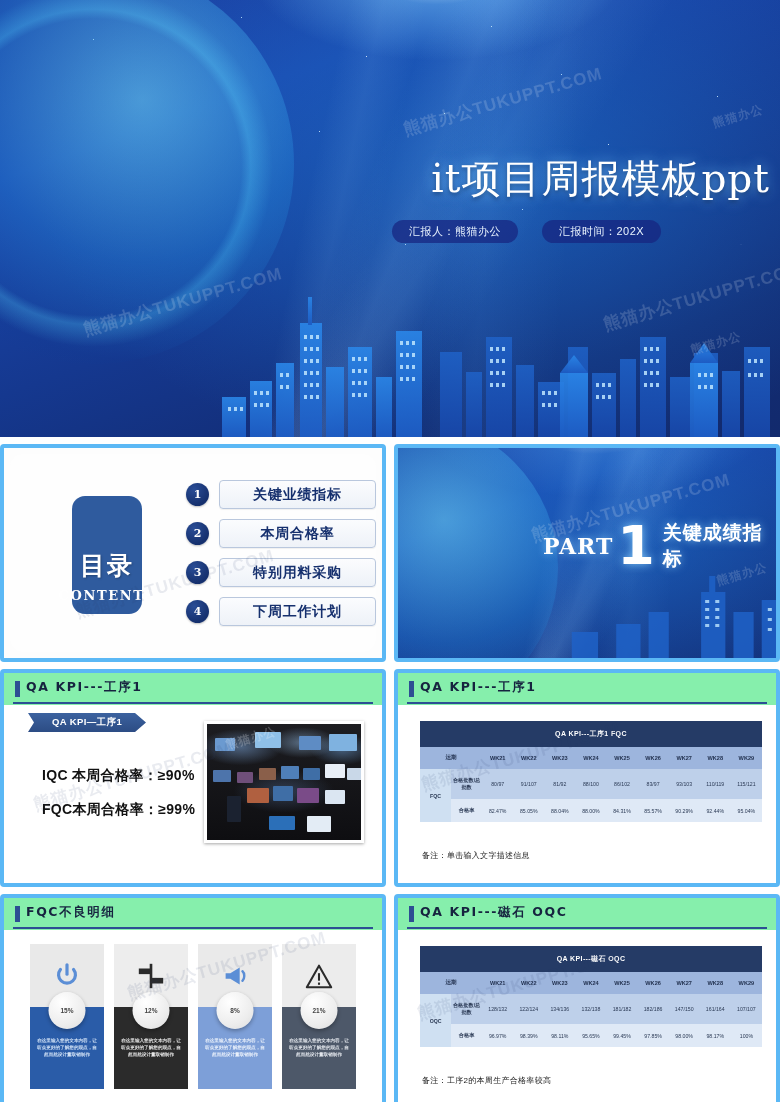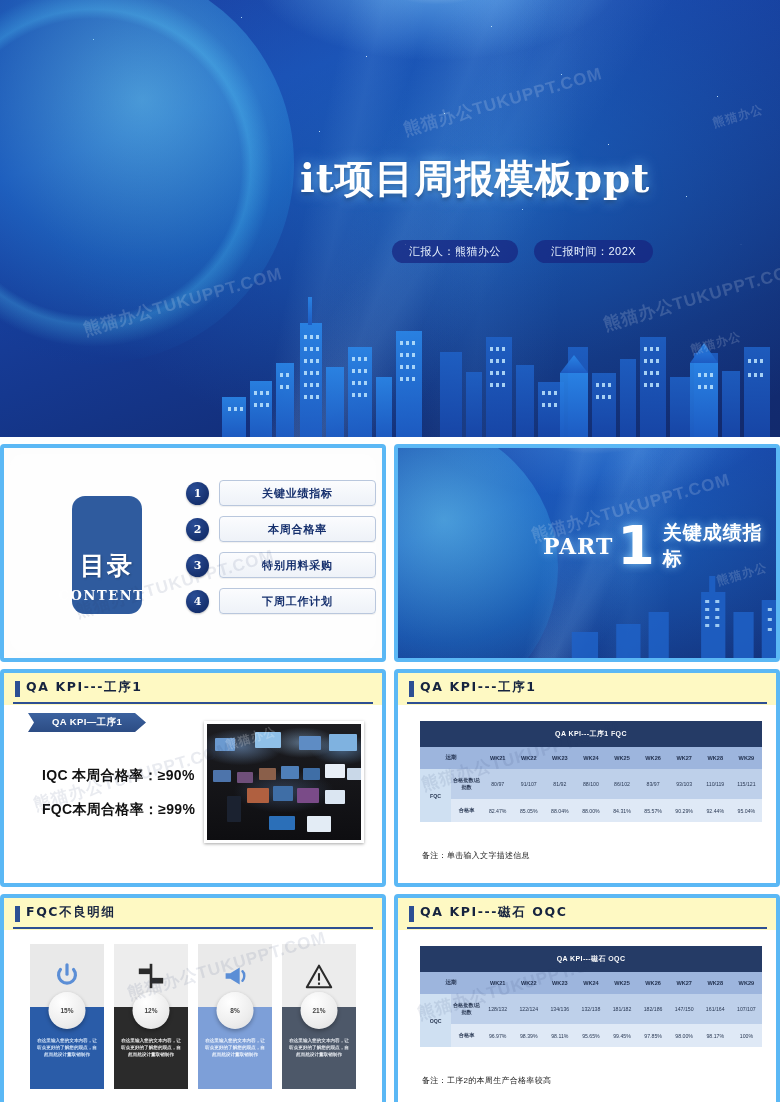--- a/index.html
+++ b/index.html
@@ -79,25 +79,26 @@
       radial-gradient(ellipse 48px 34px at 62% 24%, #000 0 58%, transparent 64%),
       radial-gradient(ellipse 38px 48px at 68% 62%, #000 0 56%, transparent 62%),
       radial-gradient(ellipse 26px 22px at 50% 80%, #000 0 56%, transparent 62%);
   }
   .globe-halo {
     position:absolute; left:-130px; top:-56px; width:446px; height:446px; border-radius:50%;
     background: radial-gradient(circle, rgba(70,200,255,0) 47%, rgba(90,215,255,0.30) 50%, rgba(70,200,255,0) 57%);
   }
   .hero-title {
     position: absolute; left: 300px; top: 152px; width: 470px;
-    color: #fff; font-size: 39px; font-weight: 700; letter-spacing: 1px;
+    color: #fff; font-size: 39px; font-weight: 400; letter-spacing: 1px;
     font-family: "DejaVu Serif", "Liberation Serif", serif;
     text-shadow: 0 0 14px rgba(120,200,255,.85), 0 2px 4px rgba(0,20,60,.6);
-  }
-  .hero-badges { position: absolute; left: 392px; top: 240px; display: flex; gap: 16px; justify-content: space-between; }
+    text-align: right;
+  }
+  .hero-badges { position: absolute; left: 392px; top: 220px; display: flex; gap: 24px; justify-content: space-between; }
   .hero-badge {
     background: rgba(22,36,128,0.72);
     border-radius: 12px; padding: 4px 17px;
     color: #eaf4ff; font-size: 11px; letter-spacing: .5px;
   }
   
   .skyline { position:absolute; left:0; bottom:0; width:780px; height:160px; }
 
   
   .wm {
@@ -138,21 +139,21 @@
     width: 23px; height: 23px; border-radius: 50%;
     background: radial-gradient(circle at 35% 28%, #2a4d96 0%, #15306e 70%);
     color:#fff; font-size: 11px; font-weight:700; display:flex; align-items:center; justify-content:center;
     font-family:"DejaVu Serif","Liberation Serif",serif;
     box-shadow: 0 1px 2px rgba(0,0,0,.25);
   }
   .toc-label {
     margin-left: 10px; flex: 1;
     border: 1px solid #b9c7dd; border-radius: 4px;
     background: linear-gradient(#fbfcfe,#eef2f8);
-    color: #16306e; font-size: 11px; font-weight: 700; letter-spacing: .8px;
+    color: #16306e; font-size: 14px; font-weight: 700; letter-spacing: .8px;
     text-align:center; padding: 4.5px 2px;
     font-family:"DejaVu Serif","Liberation Serif",serif;
     box-shadow: 0 1px 1px rgba(0,0,0,.06);
   }
 
   
   .sl-part { overflow:hidden;
     background:
       radial-gradient(ellipse 280px 120px at 52% -12%, rgba(190,230,255,0.75) 0%, rgba(90,180,255,0.25) 26%, rgba(30,90,190,0) 62%),
       radial-gradient(ellipse 420px 260px at 60% 42%, rgba(30,120,210,0.5) 0%, rgba(18,60,150,0) 72%),
@@ -161,21 +162,21 @@
   }
   .part-text { position:absolute; left: 145px; top: 72px; display:flex; align-items:center; color:#fff; }
   .part-word { font-size: 22px; font-weight: 700; letter-spacing: 1px;
                font-family:"DejaVu Serif","Liberation Serif",serif; text-shadow:0 0 8px rgba(140,210,255,.8);}
   .part-num { font-size: 54px; font-weight: 700; line-height: .78; margin: 0 8px 0 4px;
               font-family:"DejaVu Sans","Liberation Sans",sans-serif; text-shadow:0 0 10px rgba(140,210,255,.85);}
   .part-sub { font-size: 19px; font-weight:700; letter-spacing:1px;
               font-family:"DejaVu Serif","Liberation Serif",serif; text-shadow:0 0 9px rgba(140,210,255,.8);}
 
   
-  .sl-head { position:absolute; left:0; top:0; right:0; height: 32px; background:#fef9c3; }
+  .sl-head { position:absolute; left:0; top:0; right:0; height: 32px; background:#86efac; }
   .sl-head-bar { position:absolute; left: 11px; top: 8px; width: 5px; height: 16px; background:#2d4f93; }
   .sl-head-title {
     position:absolute; left: 22px; top: 6px; color:#16233f;
     font-size: 12.5px; font-weight: 700; letter-spacing: 1.6px;
     font-family:"DejaVu Sans","Liberation Sans",sans-serif;
   }
   .sl-head-rule { position:absolute; left: 9px; right: 9px; top: 29px; height: 2px; background:#2d4f93; }
   .sl-body { position:absolute; left:0; top: 32px; right:0; bottom:0; background:#fff; }
 
   

